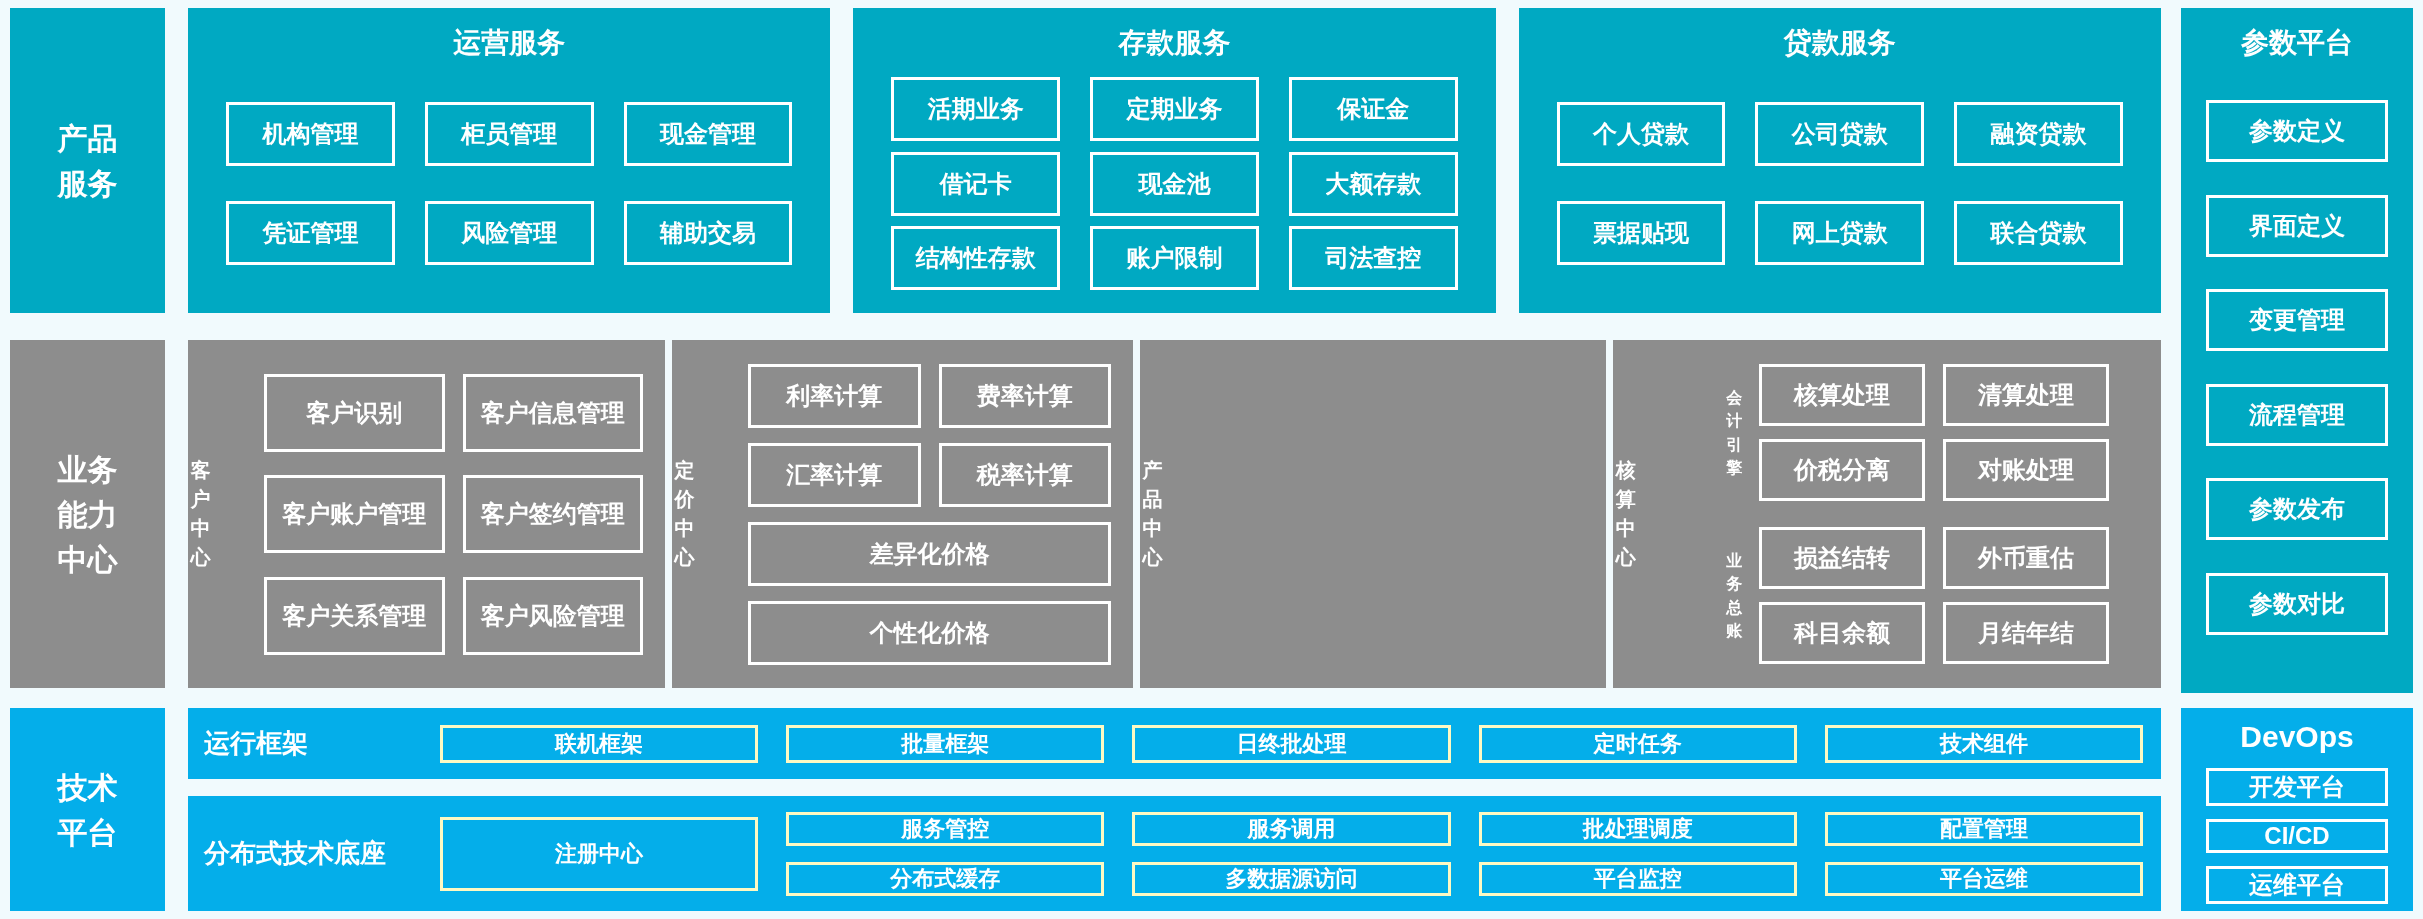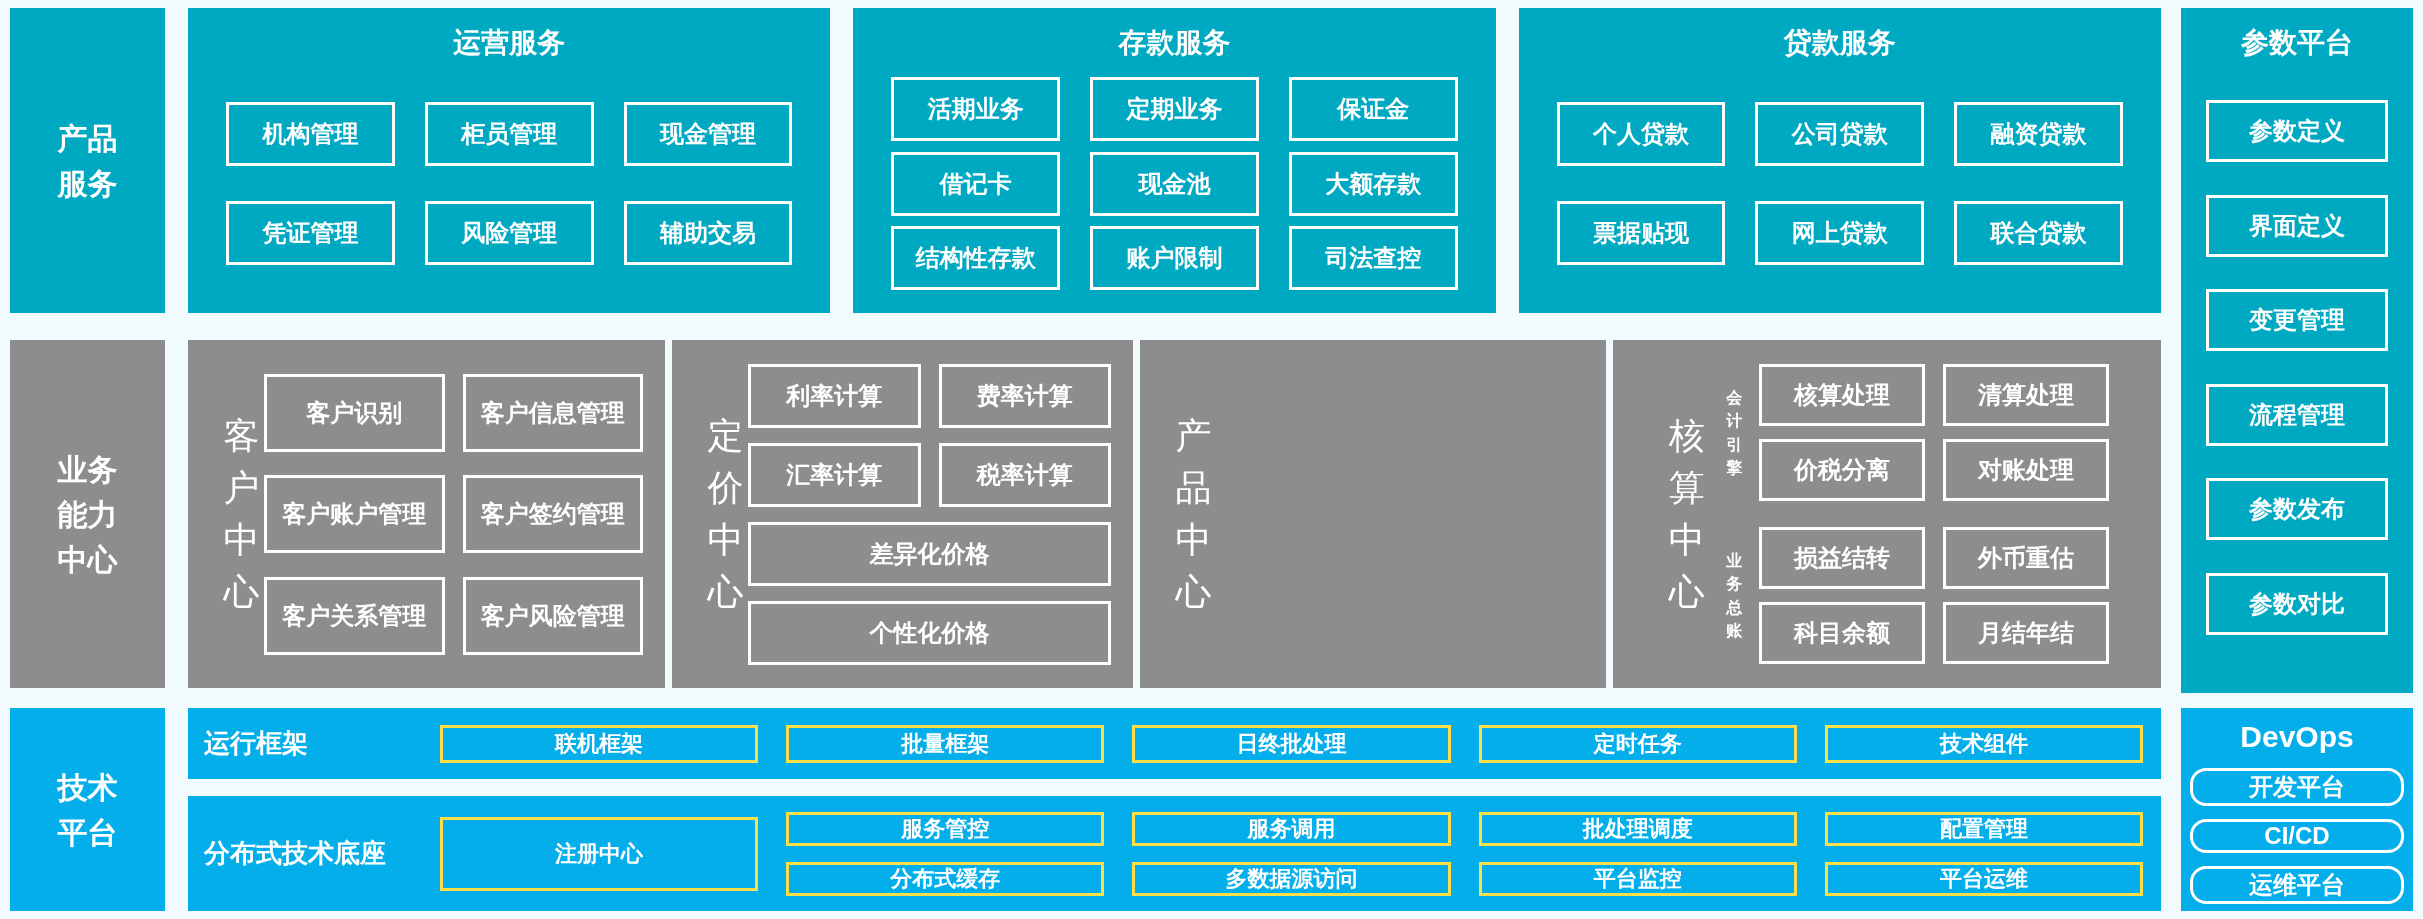--- a/index.html
+++ b/index.html
@@ -33,22 +33,22 @@
         font-size:24px;font-weight:bold;height:64px;box-sizing:border-box;white-space:nowrap;}
 
   
   .param{height:685px;}
   .param .pboxes{flex:1;display:flex;flex-direction:column;justify-content:space-evenly;
                  align-items:center;padding:6px 0 26px;}
   .param .wbox{width:182px;height:62px;}
 
   
   .gpanel{display:flex;min-width:0;}
-  .vlabel{width:76px;display:flex;align-items:center;justify-content:flex-end;
-          font-size:36px;font-weight:normal;flex:none;}
+  .vlabel{width:76px;display:flex;align-items:center;justify-content:flex-start;
+          font-size:20px;font-weight:bold;flex:none;}
   .gcontent{flex:1;display:flex;flex-direction:column;justify-content:space-evenly;
             padding:10px 22px 10px 0;min-width:0;}
   .gcontent.tight{justify-content:center;gap:15px;}
   .grid2{display:grid;grid-template-columns:1fr 1fr;gap:18px;}
   .gbox-tall{height:78px;}
   .gbox{height:64px;}
 
   
   .groups{flex:1;display:flex;flex-direction:column;justify-content:center;gap:26px;
           padding-right:52px;min-width:0;}
@@ -57,30 +57,30 @@
   .g2rows{flex:1;display:flex;flex-direction:column;gap:13px;min-width:0;}
   .g2rows .wbox{height:62px;}
 
   
   .bandcol{flex:1;display:flex;flex-direction:column;min-width:0;}
   .band{display:flex;align-items:center;}
   .band1{height:71px;}
   .band2{height:115px;margin-top:17px;}
   .bandlabel{width:252px;padding-left:16px;font-size:26px;font-weight:bold;flex:none;box-sizing:border-box;}
   .b5{flex:1;display:grid;grid-template-columns:repeat(5,1fr);gap:28px;padding-right:18px;align-items:center;min-width:0;}
-  .sbox{border:3px solid #fde047;display:flex;align-items:center;justify-content:center;
+  .sbox{border:3px solid #fef9c3;display:flex;align-items:center;justify-content:center;
         font-size:22px;font-weight:bold;height:38px;box-sizing:border-box;white-space:nowrap;}
   .registry{height:74px;}
   .stack{display:flex;flex-direction:column;gap:16px;}
   .stack .sbox{height:34px;}
 
   
   .devops{height:203px;margin-top:15px;display:flex;flex-direction:column;align-items:center;padding-top:12px;box-sizing:border-box;}
   .devops .dtitle{font-size:30px;font-weight:bold;margin-bottom:14px;}
-  .devops .wbox{width:214px;height:38px;font-size:24px;margin-bottom:13px;border-width:3px;border-radius:16px;}
+  .devops .wbox{width:182px;height:38px;font-size:24px;margin-bottom:13px;border-width:3px;}
 </style>
 </head>
 <body>
 
 <div class="page">
   <div class="main">
 
     <div class="row row-top">
       <div class="side teal">
         <span class="v2">产品服务</span>

